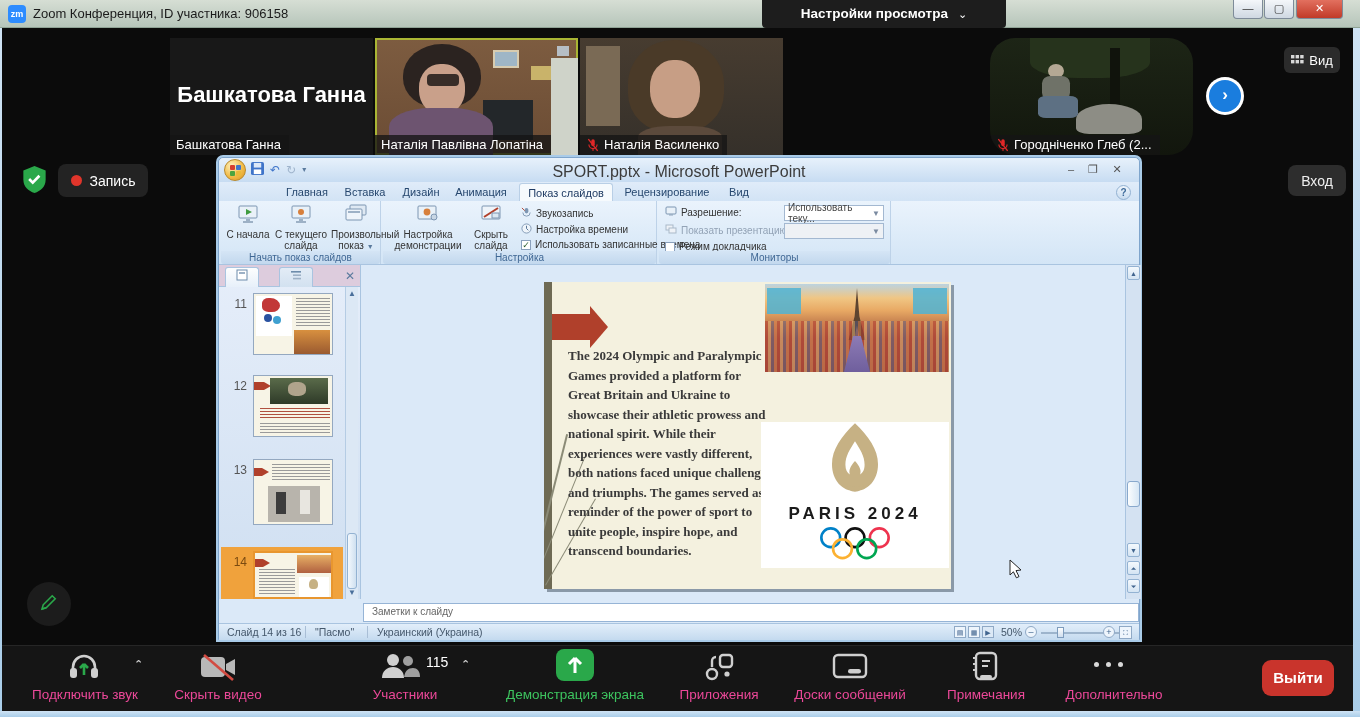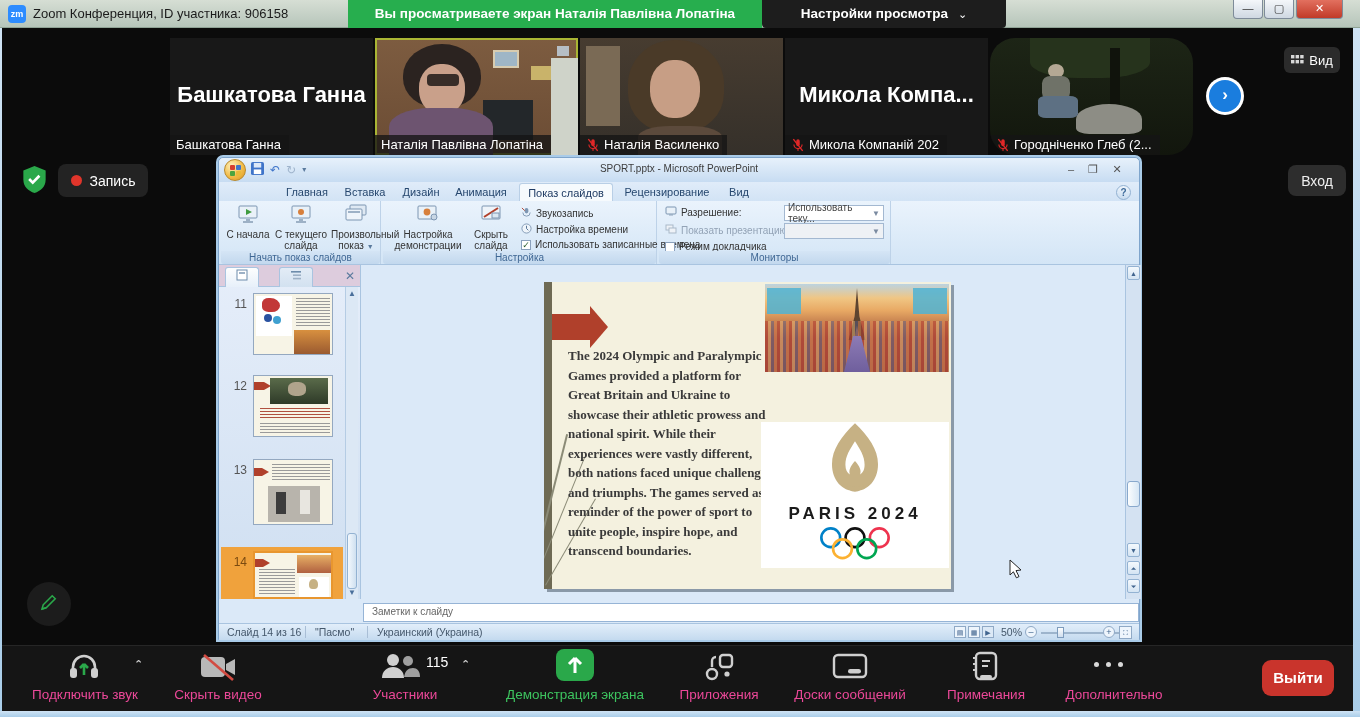--- a/index.html
+++ b/index.html
@@ -52,21 +52,21 @@
   .ppt { left:218px; top:157px; width:922px; height:483px; background:#dbe9f8;
     border:1px solid #7fa5cc; border-radius:5px 5px 0 0; box-shadow:0 0 0 2px #a9cbe8; font-size:11px; color:#333; }
   .ppt .ab { position:absolute; }
   .ppt-titlebar { left:0; top:0; width:920px; height:24px;
     background:linear-gradient(#e7f1fb,#c7dcf2); border-radius:5px 5px 0 0; }
   .orb { left:5px; top:1px; width:22px; height:22px; border-radius:50%;
     background:radial-gradient(circle at 35% 30%,#fdf3c2,#f2bc49 55%,#d9941f); border:1px solid #b98a2e; }
   .orb .fl { position:absolute; left:5px; top:5px; width:11px; height:11px; }
   .orb .fl i { position:absolute; width:5px; height:5px; border-radius:1px; }
   .qat { left:32px; top:4px; display:flex; gap:6px; align-items:center; }
-  .ppt-title { left:0; width:920px; top:5px; text-align:center; font-size:10px; color:#3c3c3c; }
+  .ppt-title { left:0; width:920px; top:5px; text-align:center; font-size:16px; color:#3c3c3c; }
   .ppt-btn { top:3px; width:20px; height:17px; text-align:center; line-height:16px; font-size:11px;
     color:#555; }
   .tabs-row { left:0; top:24px; width:920px; height:19px; background:linear-gradient(#e0ecf9,#d2e3f5); }
   .rtab { position:absolute; top:1px; height:18px; font-size:11px; color:#26476e; text-align:center; line-height:18px; }
   .rtab.active { background:#f6fafd; border:1px solid #b9cfe6; border-bottom:none;
     border-radius:3px 3px 0 0; color:#1f3b63; }
   .help-btn { left:897px; top:3px; width:15px; height:15px; border-radius:50%;
     background:linear-gradient(#eef5fc,#c9dcef); border:1px solid #93b2d2; color:#3e6b9a;
     font-size:10px; text-align:center; line-height:13px; font-weight:bold; }
   .ribbon { left:0; top:43px; width:920px; height:64px; background:linear-gradient(#eaf3fc,#d3e5f6);
@@ -166,21 +166,20 @@
   .cursor { left:1031px; top:453px; }
 </style>
 </head>
 <body>
 
 <div id="screen">
 
   <div class="ab titlebar">
     <div class="ab zm-icon">zm</div>
     <div class="ab app-title">Zoom Конференция, ID участника: 906158</div>
-    <div class="ab banner">Вы просматриваете экран Наталія Павлівна Лопатіна</div>
     <div class="ab view-settings">
       <span>Настройки просмотра</span><span class="chev">⌄</span>
     </div>
     <div class="ab winbtn" style="left:1233px;width:30px;">—</div>
     <div class="ab winbtn" style="left:1264px;width:30px;">▢</div>
     <div class="ab winbtn close" style="left:1296px;width:47px;">✕</div>
   </div>
 
   <div class="ab tile" style="left:170px;">
     <div class="bigname">Башкатова Ганна</div>
@@ -215,34 +214,20 @@
             <rect x="9" y="2" width="6" height="12" rx="3" fill="#e02828"></rect>
             <path d="M5 11a7 7 0 0 0 14 0" stroke="#e02828" stroke-width="2" fill="none"></path>
             <rect x="11" y="18" width="2" height="4" fill="#e02828"></rect>
             <line x1="4" y1="2" x2="20" y2="22" stroke="#e02828" stroke-width="2.4"></line>
           </svg>
       </span>
       <span>Наталія Василенко</span>
     </div>
   </div>
 
-  <div class="ab tile" style="left:785px;">
-    <div class="bigname">Микола  Компа...</div>
-    <div class="namebar">
-      <span class="mic-muted">
-        <svg viewBox="0 0 24 24" width="14" height="14">
-            <rect x="9" y="2" width="6" height="12" rx="3" fill="#e02828"></rect>
-            <path d="M5 11a7 7 0 0 0 14 0" stroke="#e02828" stroke-width="2" fill="none"></path>
-            <rect x="11" y="18" width="2" height="4" fill="#e02828"></rect>
-            <line x1="4" y1="2" x2="20" y2="22" stroke="#e02828" stroke-width="2.4"></line>
-          </svg>
-      </span>
-      <span>Микола Компаній 202</span>
-    </div>
-  </div>
 
   <div class="ab tile" style="left:990px;background:linear-gradient(#1d2516,#12160d);border-radius:25px;">
     <div class="ab" style="left:40px;top:0;width:120px;height:40px;background:#26331c;border-radius:0 0 40% 40%;"></div>
     <div class="ab" style="left:120px;top:10px;width:10px;height:70px;background:#10130c;"></div>
     <div class="ab" style="left:86px;top:66px;width:66px;height:30px;background:#8d8d85;border-radius:50% 50% 20% 20%;"></div>
     <div class="ab" style="left:58px;top:26px;width:16px;height:14px;background:#b4a894;border-radius:50%;"></div>
     <div class="ab" style="left:52px;top:38px;width:28px;height:24px;background:#6f7268;border-radius:30%;"></div>
     <div class="ab" style="left:48px;top:58px;width:40px;height:22px;background:#5d7083;border-radius:20%;"></div>
     <div class="namebar">
       <span class="mic-muted">

